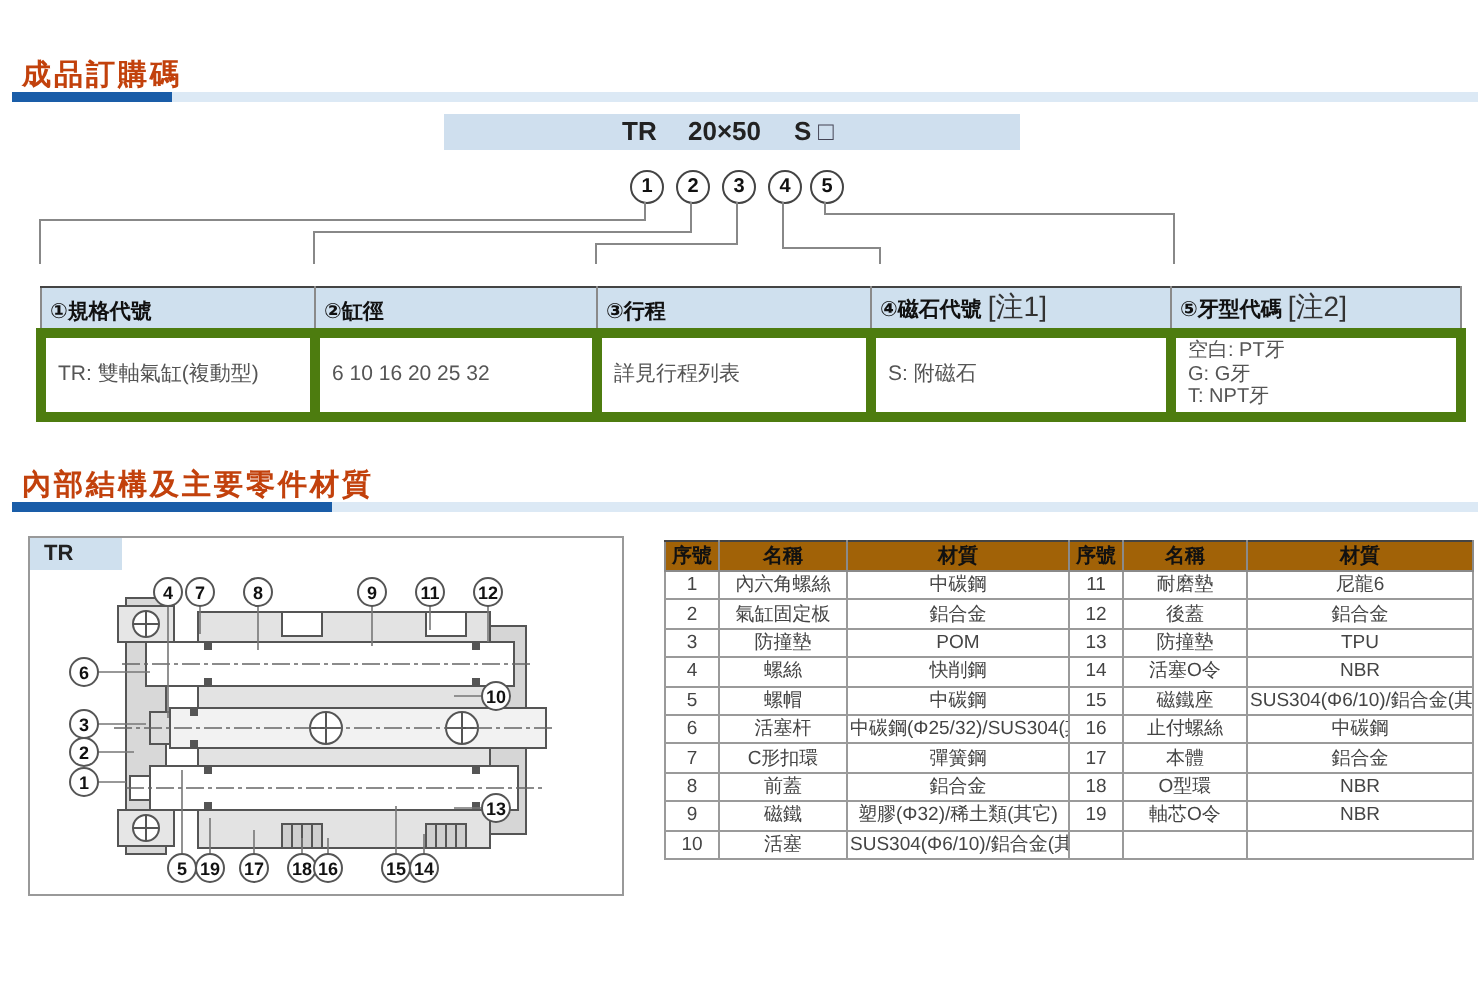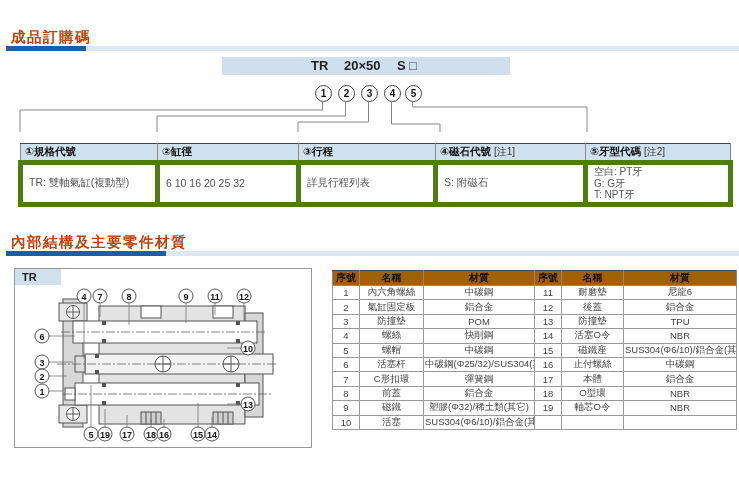--- a/index.html
+++ b/index.html
@@ -17,21 +17,21 @@
   .circle{position:absolute;width:15px;height:15px;border:1.4px solid #444;border-radius:50%;
           background:#fff;font-weight:bold;font-size:10px;color:#111;text-align:center;line-height:15px;}
 
   svg.lines{position:absolute;left:0;top:0;pointer-events:none;}
 
   
   table{border-collapse:collapse;table-layout:fixed;}
   .otable{position:absolute;left:18px;top:132px;width:710px;margin-top:11px;}
   .otable th{background:#cfe0ee;border:1px solid #8a8a8a;border-top:1.5px solid #444;
              font-size:10.5px;color:#111;text-align:left;padding:1px 4px;height:13px;font-weight:bold;}
-  .otable th .hn{font-weight:normal;font-size:10px;color:#333;margin-left:3px;}
+  .otable th .hn{font-weight:normal;font-size:14px;color:#333;margin-left:3px;}
   .otable td{border:5px solid #4d7c0f;font-size:10.5px;color:#555;padding:1px 6px;height:34px;vertical-align:middle;}
   .otable td.multi{vertical-align:top;padding-top:1px;}
   .otable td.multi div{line-height:11.5px;font-size:10px;}
 
   .note{position:absolute;left:18px;top:185px;font-size:10.5px;color:#666;}
 
   
   .draw-box{position:absolute;left:14px;top:268px;width:296px;height:178px;border:1px solid #999;background:#fff;}
   .draw-label{position:absolute;left:0;top:0;width:46px;height:16px;background:#cfe0ee;
               font-weight:bold;font-size:11px;color:#222;line-height:16px;padding-left:7px;box-sizing:border-box;}

